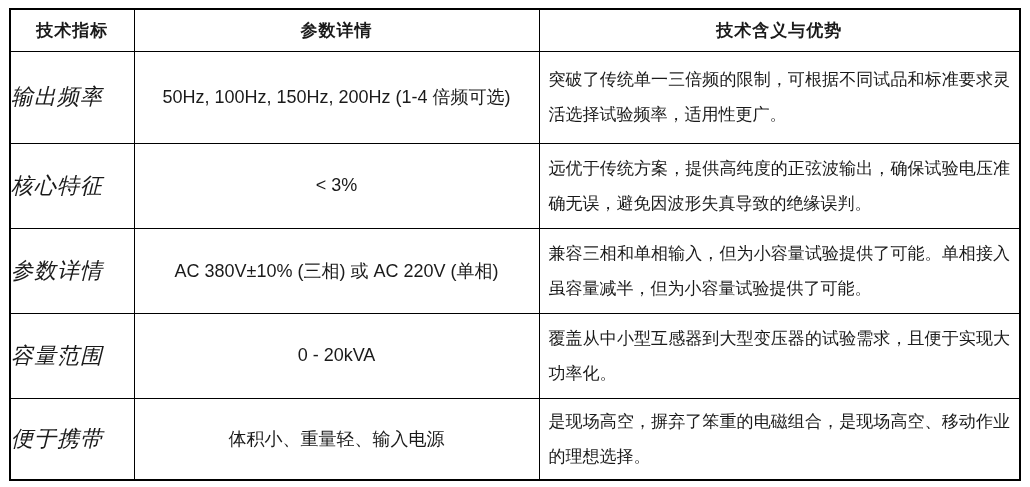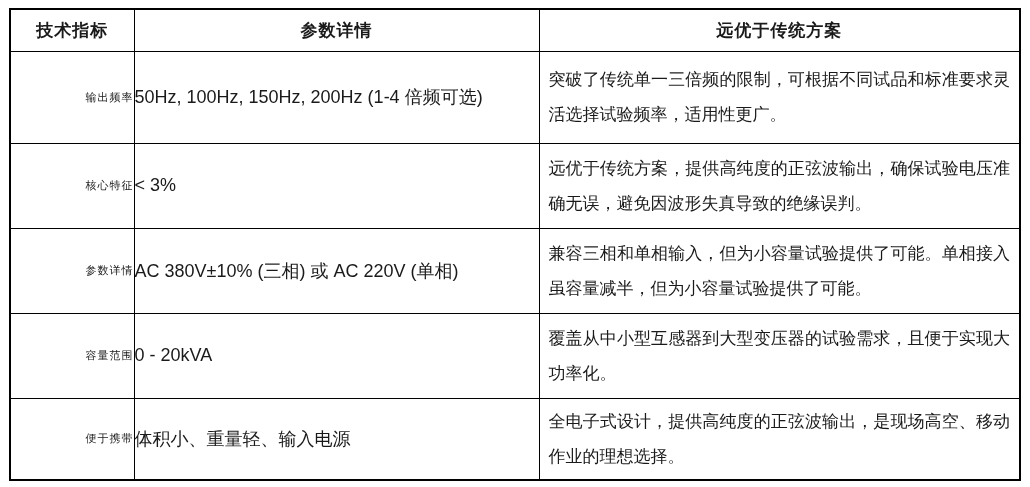--- a/index.html
+++ b/index.html
@@ -41,25 +41,27 @@
   tr.row-3 { height: 85px; }
   tr.row-4 { height: 82px; }
 
   .spec-table th {
     font-size: 17px;
     font-weight: bold;
     text-align: center;
     letter-spacing: 1px;
   }
   td.cell-indicator {
-    text-align: right;
-    font-size: 11px;
+    text-align: left;
+    font-size: 22px;
     letter-spacing: 1px;
+    font-style: italic;
   }
   td.cell-parameter {
+    text-align: center;
     font-size: 18px;
     font-family: "Liberation Sans", "DejaVu Sans", sans-serif;
   }
   td.cell-meaning {
     font-size: 17px;
     line-height: 35px;
     text-align: justify;
     text-justify: inter-ideograph;
     padding: 0 9px 0 9px;
   }
@@ -71,21 +73,21 @@
   <table class="spec-table">
     <colgroup>
       <col class="c-indicator">
       <col class="c-parameter">
       <col class="c-meaning">
     </colgroup>
     <thead>
       <tr class="header-row">
         <th>技术指标</th>
         <th>参数详情</th>
-        <th>远优于传统方案</th>
+        <th>技术含义与优势</th>
       </tr>
     </thead>
     <tbody>
       <tr class="row-0">
         <td class="cell-indicator">输出频率</td>
         <td class="cell-parameter">50Hz, 100Hz, 150Hz, 200Hz (1-4 倍频可选)</td>
         <td class="cell-meaning">突破了传统单一三倍频的限制，可根据不同试品和标准要求灵活选择试验频率，适用性更广。</td>
       </tr>
       <tr class="row-1">
         <td class="cell-indicator">核心特征</td>
@@ -98,17 +100,17 @@
         <td class="cell-meaning">兼容三相和单相输入，但为小容量试验提供了可能。单相接入虽容量减半，但为小容量试验提供了可能。</td>
       </tr>
       <tr class="row-3">
         <td class="cell-indicator">容量范围</td>
         <td class="cell-parameter">0 - 20kVA</td>
         <td class="cell-meaning">覆盖从中小型互感器到大型变压器的试验需求，且便于实现大功率化。</td>
       </tr>
       <tr class="row-4">
         <td class="cell-indicator">便于携带</td>
         <td class="cell-parameter">体积小、重量轻、输入电源</td>
-        <td class="cell-meaning">全电子式设计，提供高纯度的正弦波输出，是现场高空、移动作业的理想选择。</td>
+        <td class="cell-meaning">是现场高空，摒弃了笨重的电磁组合，是现场高空、移动作业的理想选择。</td>
       </tr>
     </tbody>
   </table>
 </div>
 
 </body></html>

